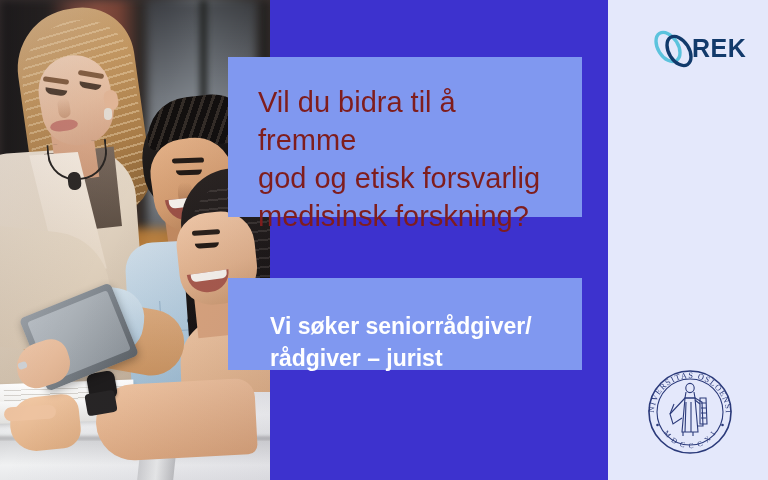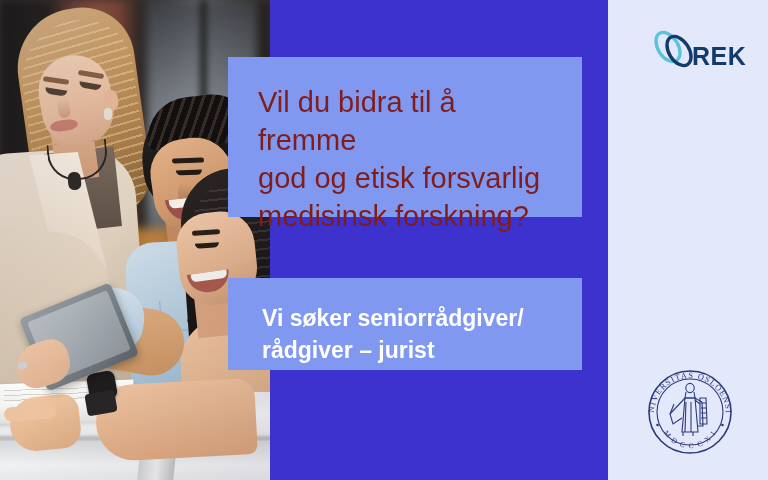--- a/index.html
+++ b/index.html
@@ -390,21 +390,21 @@
     width: 160px; height: 480px;
     background: #e4e8fb;
   }
   #rek-logo {
     position: absolute;
     left: 650px; top: 26px;
     width: 92px; height: 46px;
   }
   #rek-logo .rek-word {
     position: absolute;
-    left: 42px; top: 16px;
+    left: 42px; top: 8px;
     font-size: 25px;
     font-weight: bold;
     letter-spacing: .5px;
     color: #123a6b;
     font-family: "Liberation Sans", sans-serif;
   }
   #uio-seal {
     position: absolute;
     left: 640px; top: 362px;
     width: 100px; height: 100px;
@@ -433,21 +433,21 @@
   #msg-box-2 {
     left: 228px; top: 278px;
     width: 354px; height: 92px;
     padding: 20px 20px 0 30px;
   }
   #msg-box-2 .subhead {
     color: #ffffff;
     font-size: 23px;
     line-height: 32px;
     font-weight: bold;
-    margin: 4px;
+    margin: 12px;
     font-family: "Liberation Sans", sans-serif;
     white-space: pre-line;
   }
   #cta {
     position: absolute;
     left: 228px; top: 428px;
     width: 354px;
     text-align: right;
     padding-right: 12px;
     box-sizing: border-box;

